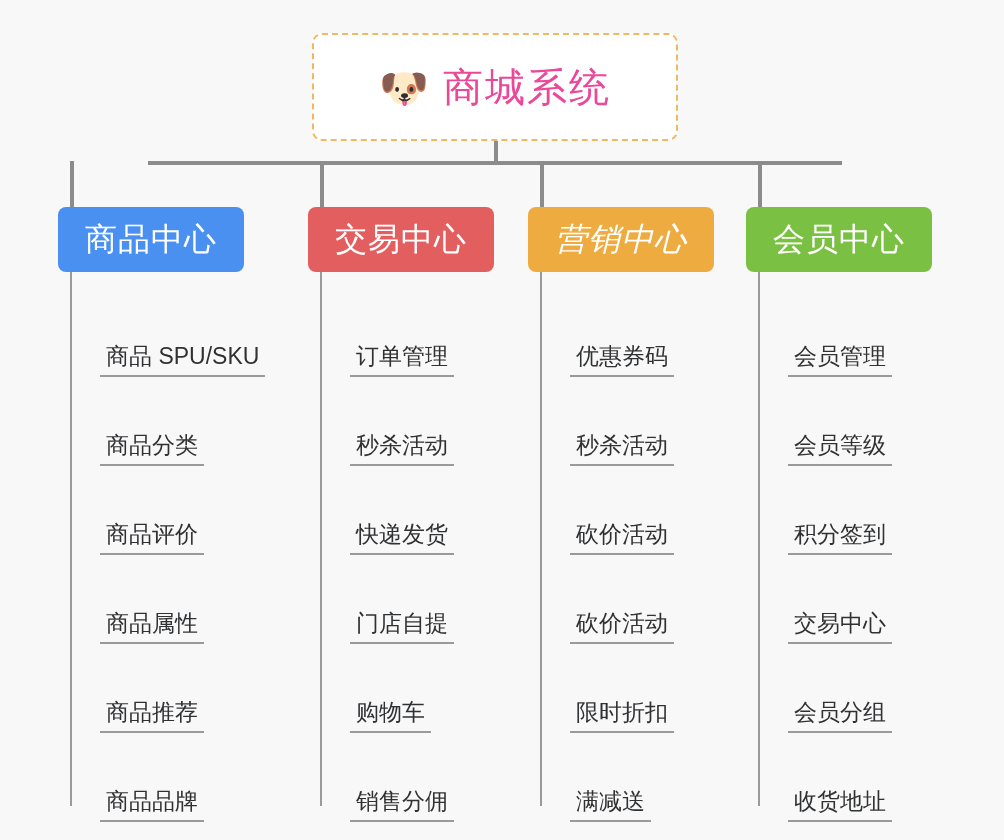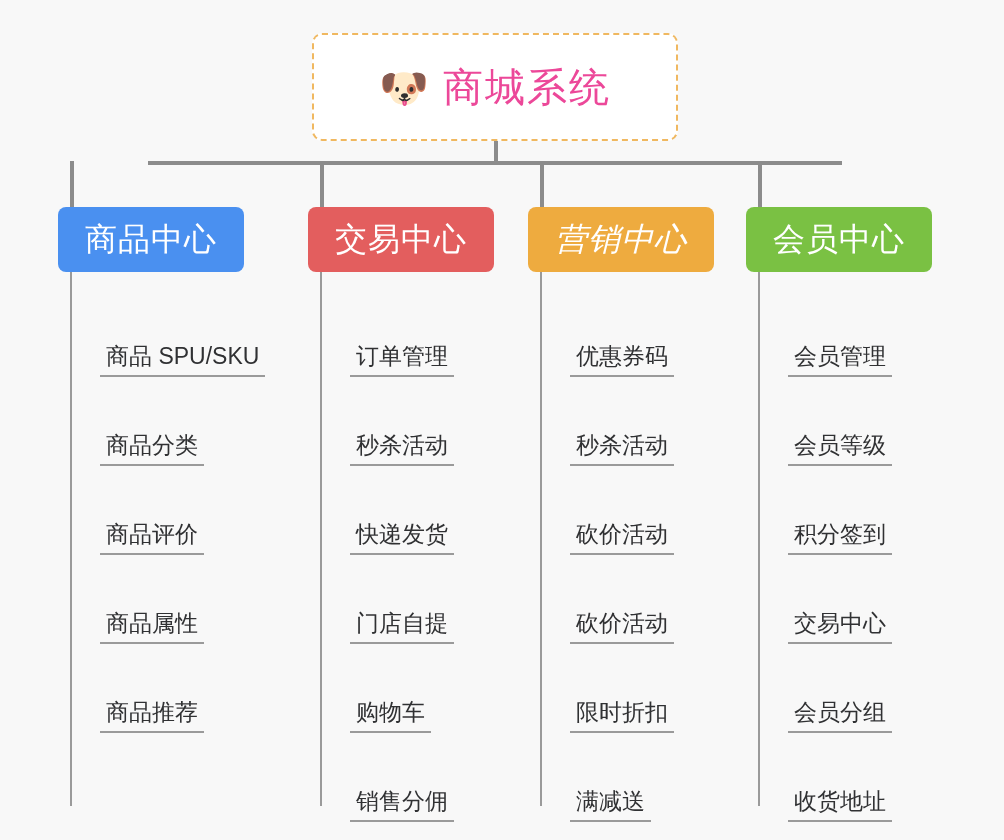--- a/index.html
+++ b/index.html
@@ -156,20 +156,23 @@
           </div>
           <div class="leaf-row">
             <span class="leaf-label">商品评价</span>
           </div>
           <div class="leaf-row">
             <span class="leaf-label">商品属性</span>
           </div>
           <div class="leaf-row">
             <span class="leaf-label">商品推荐</span>
           </div>
+          <div class="leaf-row">
+            <span class="leaf-label">商品品牌</span>
+          </div>
         </div>
       </div>
       <div class="column" style="left: 308px; width: 186px;">
         <div class="col-header" style="background: rgb(227, 94, 94); width: 186px; text-align: center;">交易中心</div>
         <div class="col-body">
           <div class="col-spine" style="height: 534px;"></div>
           <div class="leaf-row">
             <span class="leaf-label">订单管理</span>
           </div>
           <div class="leaf-row">

